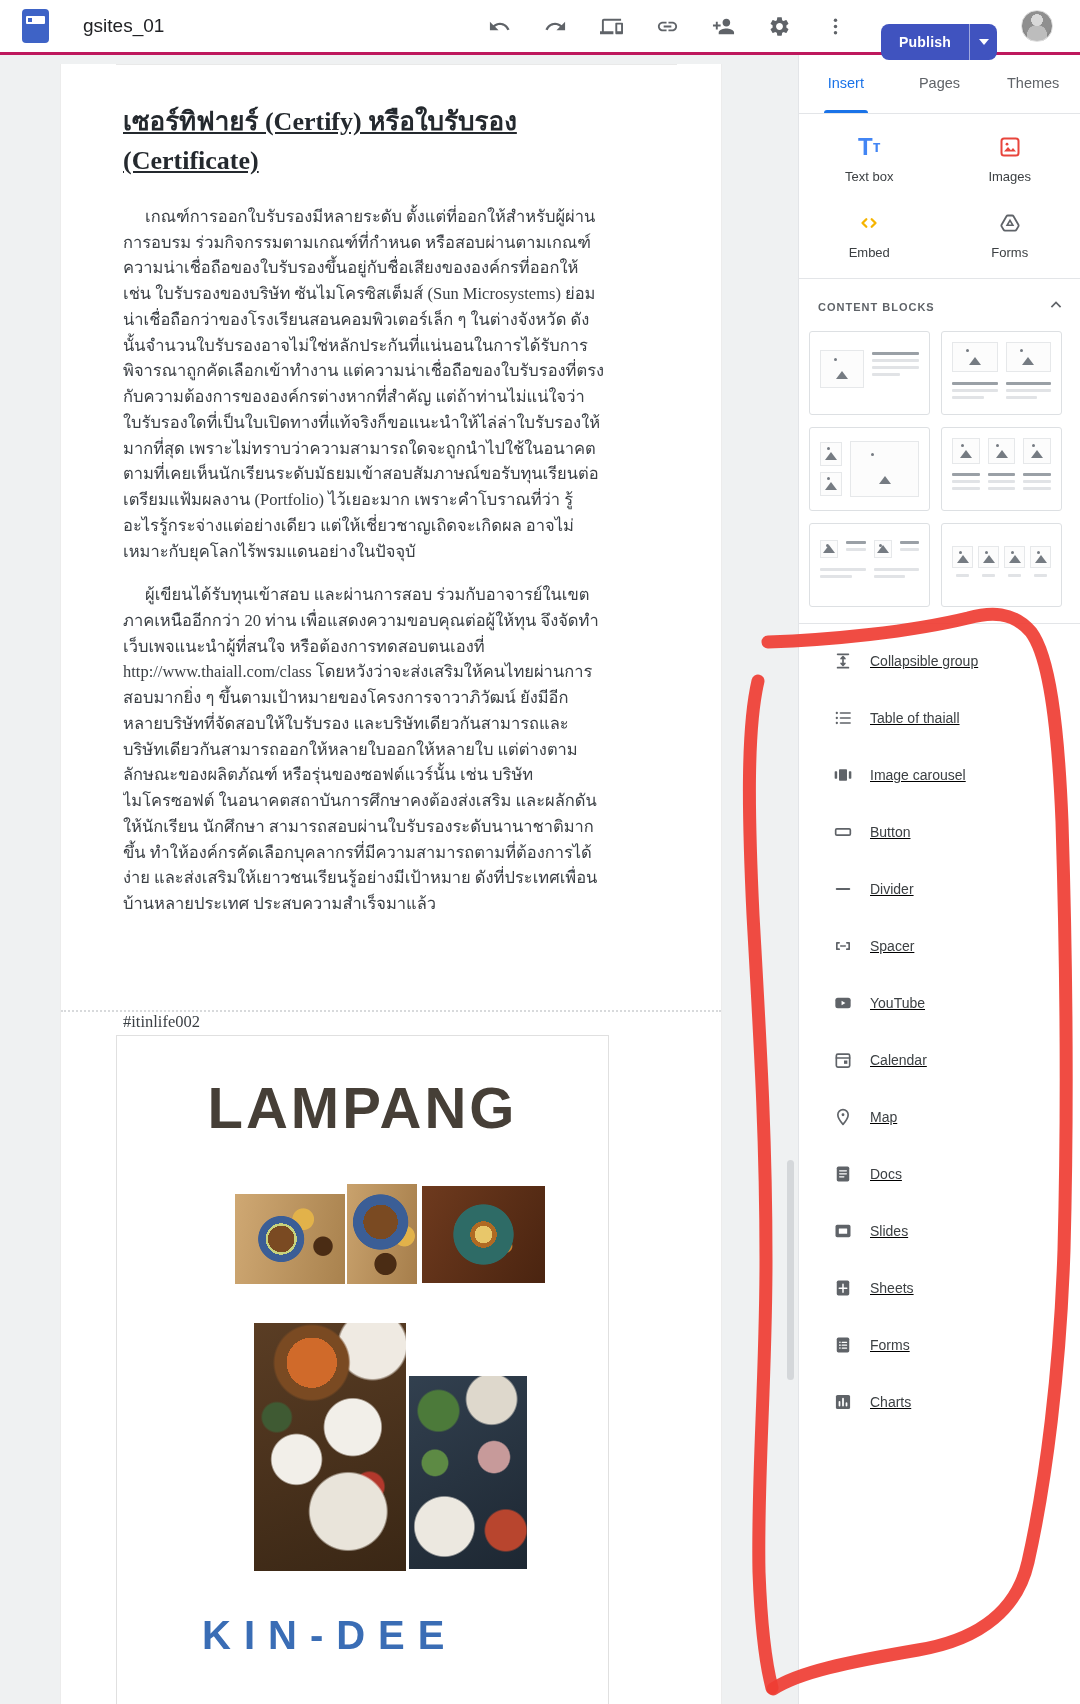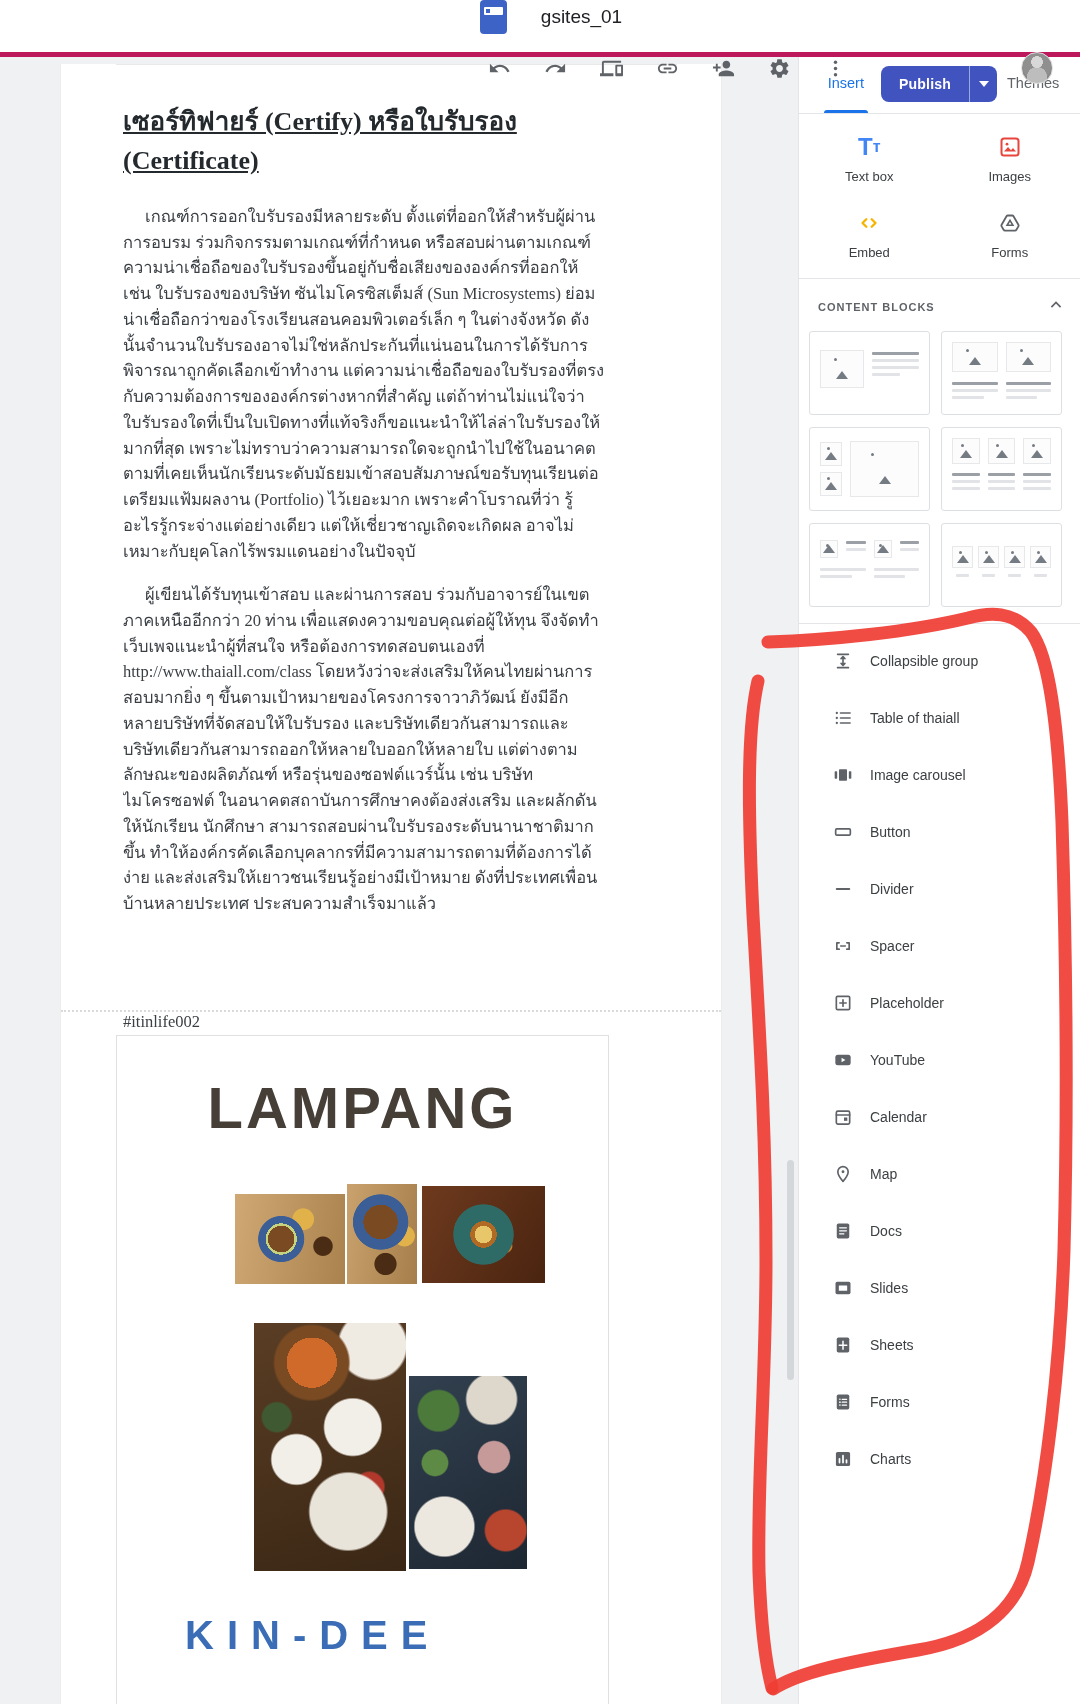--- a/index.html
+++ b/index.html
@@ -1,19 +1,19 @@
 <!DOCTYPE html>
 <html><head>
 <meta charset="utf-8">
 <style>
   html,body{margin:0;padding:0;background:#eff1f2;font-family:"Liberation Sans",sans-serif;}
   .screen{position:relative;width:1080px;height:1704px;overflow:hidden;background:#eff1f2;}
 
   
-  .topbar{position:absolute;top:0;left:0;right:0;height:52px;background:#fff;border-bottom:5px solid #be185d;display:flex;align-items:center;z-index:40;flex-direction:column;}
+  .topbar{position:absolute;top:0;left:0;right:0;height:52px;background:#fff;border-bottom:3px solid #be185d;display:flex;align-items:center;z-index:40;}
   .brand{display:flex;align-items:center;padding-left:22px;}
   .sites-logo{width:27px;height:34px;border-radius:4px;background:#3e63c6;position:relative;flex:0 0 auto;}
   .sites-logo::before{content:"";position:absolute;left:4px;right:4px;top:7px;height:8px;background:#fff;border-radius:1px;}
   .sites-logo::after{content:"";position:absolute;left:6px;top:9px;width:4px;height:4px;background:#3e63c6;}
   .site-title{margin-left:34px;font-size:19px;color:#202124;}
   .tb-actions{margin-left:auto;display:flex;align-items:center;}
   .ibtn{width:40px;height:40px;margin-left:16px;border-radius:50%;display:flex;align-items:center;justify-content:center;cursor:pointer;}
   .ibtn:first-child{margin-left:0;}
   .ibtn svg{width:23px;height:23px;fill:#5f6368;}
   .publish{margin-left:26px;height:36px;display:flex;border-radius:8px;overflow:hidden;background:#4053bf;color:#fff;cursor:pointer;margin-top:32px;}
@@ -62,21 +62,21 @@
     radial-gradient(circle at 15% 38%,#3f5a33 0 7%,transparent 8%),
     linear-gradient(160deg,#5a3d24,#3a2715);}
   .ph5{left:292px;top:340px;width:118px;height:193px;background:
     radial-gradient(circle at 70% 12%,#ded8cc 0 13%,transparent 14%),
     radial-gradient(circle at 25% 18%,#4c7a3a 0 11%,transparent 12%),
     radial-gradient(circle at 72% 42%,#c79a9a 0 11%,transparent 12%),
     radial-gradient(circle at 30% 78%,#ece8e0 0 17%,transparent 18%),
     radial-gradient(circle at 82% 80%,#b8452e 0 11%,transparent 12%),
     radial-gradient(circle at 22% 45%,#5d8a44 0 9%,transparent 10%),
     linear-gradient(150deg,#32404f,#1d2732);}
-  .kindee{position:absolute;top:577px;left:68px;font-weight:700;font-size:40px;letter-spacing:13px;color:#3a6db5;font-family:"Liberation Sans",sans-serif;}
+  .kindee{position:absolute;top:577px;left:85px;font-weight:700;font-size:40px;letter-spacing:13px;color:#3a6db5;font-family:"Liberation Sans",sans-serif;}
 
   
   .scrollthumb{position:absolute;left:787px;top:1160px;width:7px;height:220px;border-radius:4px;background:#d4d7da;cursor:pointer;}
 
   
   .sidebar{position:absolute;left:798px;top:52px;width:282px;bottom:0;background:#fff;border-left:1px solid #e3e5e8;box-sizing:border-box;}
   .tabs{display:flex;height:61px;border-bottom:1px solid #e3e5e8;}
   .tab{flex:1;display:flex;align-items:center;justify-content:center;font-size:14.5px;color:#5f6368;position:relative;cursor:pointer;}
   .tab.active{color:#1a73e8;font-weight:500;}
   .tab.active::after{content:"";position:absolute;bottom:0;left:50%;transform:translateX(-50%);width:44px;height:3px;border-radius:3px 3px 0 0;background:#1a73e8;}
@@ -92,21 +92,21 @@
   .cb-chevron svg{width:20px;height:20px;stroke:#5f6368;fill:none;stroke-width:2;cursor:pointer;}
   .cards{display:grid;grid-template-columns:121px 121px;column-gap:11px;row-gap:12px;padding:0 0 16px 10px;}
   .card-t{background:#fff;border:1px solid #dde0e3;border-radius:3px;height:84px;box-sizing:border-box;padding:10px;cursor:pointer;}
   .mimg{position:relative;background:#fcfcfc;border:1px solid #e6e8ea;box-sizing:border-box;}
   .mimg::before{content:"";position:absolute;left:50%;bottom:22%;transform:translateX(-50%);border-left:6px solid transparent;border-right:6px solid transparent;border-bottom:8px solid #757b82;}
   .mimg::after{content:"";position:absolute;width:3px;height:3px;border-radius:50%;background:#757b82;top:20%;left:30%;}
   .ln{height:3px;background:#e1e3e6;border-radius:1px;margin:4px 0;}
   .ln.d{background:#9aa0a6;}
   .row{display:flex;gap:8px;}
   .col{flex:1;}
-  .inslist{padding-top:8px;}
+  .inslist{padding-top:8px;text-decoration:underline;}
   .ins-item{height:57px;display:flex;align-items:center;padding-left:34px;cursor:pointer;}
   .ins-icn{width:20px;height:20px;margin-right:17px;flex:0 0 auto;display:flex;align-items:center;justify-content:center;}
   .ins-icn svg{width:20px;height:20px;}
   .ins-label{font-size:14px;color:#3c4043;}
   .g-fill{fill:#5f6368;}
   .g-stroke{stroke:#5f6368;fill:none;stroke-width:2;stroke-linecap:round;stroke-linejoin:round;}
 
   
   .redpen{position:absolute;inset:0;z-index:50;pointer-events:none;}
 </style>
@@ -410,29 +410,20 @@
       <div class="ins-item">
         <span class="ins-icn">
           <svg viewBox="0 0 24 24">
               <path class="g-stroke" d="M7.4 8.2H4.6v7.6h2.8M16.6 8.2h2.8v7.6h-2.8M9.3 12h2M12.7 12h2"></path>
             </svg>
         </span>
         <span class="ins-label">Spacer</span>
       </div>
 
 
-      <div class="ins-item">
-        <span class="ins-icn">
-          <svg viewBox="0 0 24 24">
-              <rect class="g-stroke" x="4" y="4" width="16" height="16" rx="1.5"></rect>
-              <path class="g-stroke" d="M12 8.2v7.6M8.2 12h7.6"></path>
-            </svg>
-        </span>
-        <span class="ins-label">Placeholder</span>
-      </div>
 
       <div class="ins-item">
         <span class="ins-icn">
           <svg viewBox="0 0 24 24">
               <rect class="g-fill" x="2.8" y="5.8" width="18.4" height="12.4" rx="3"></rect>
               <path d="M10.3 9.3l4.6 2.7-4.6 2.7z" fill="#fff"></path>
             </svg>
         </span>
         <span class="ins-label">YouTube</span>
       </div>

